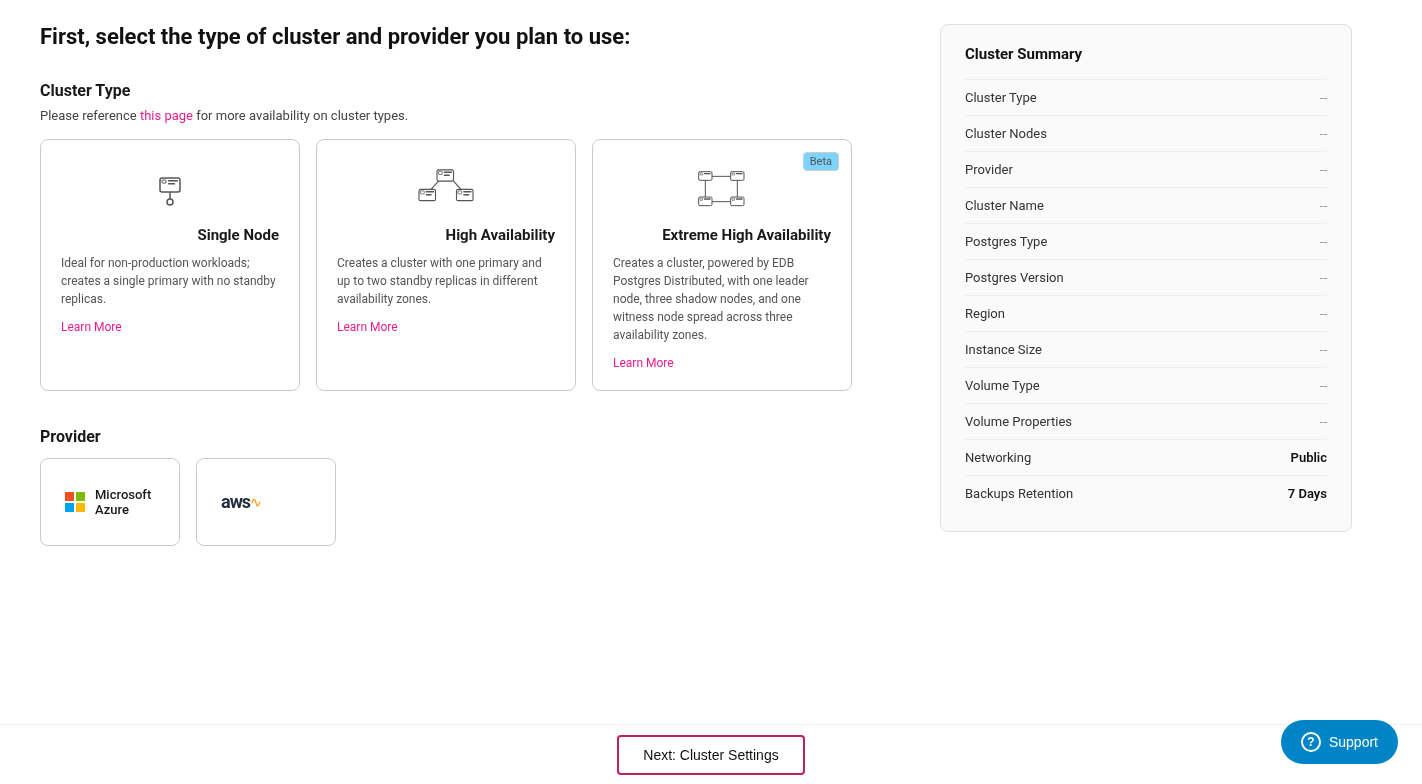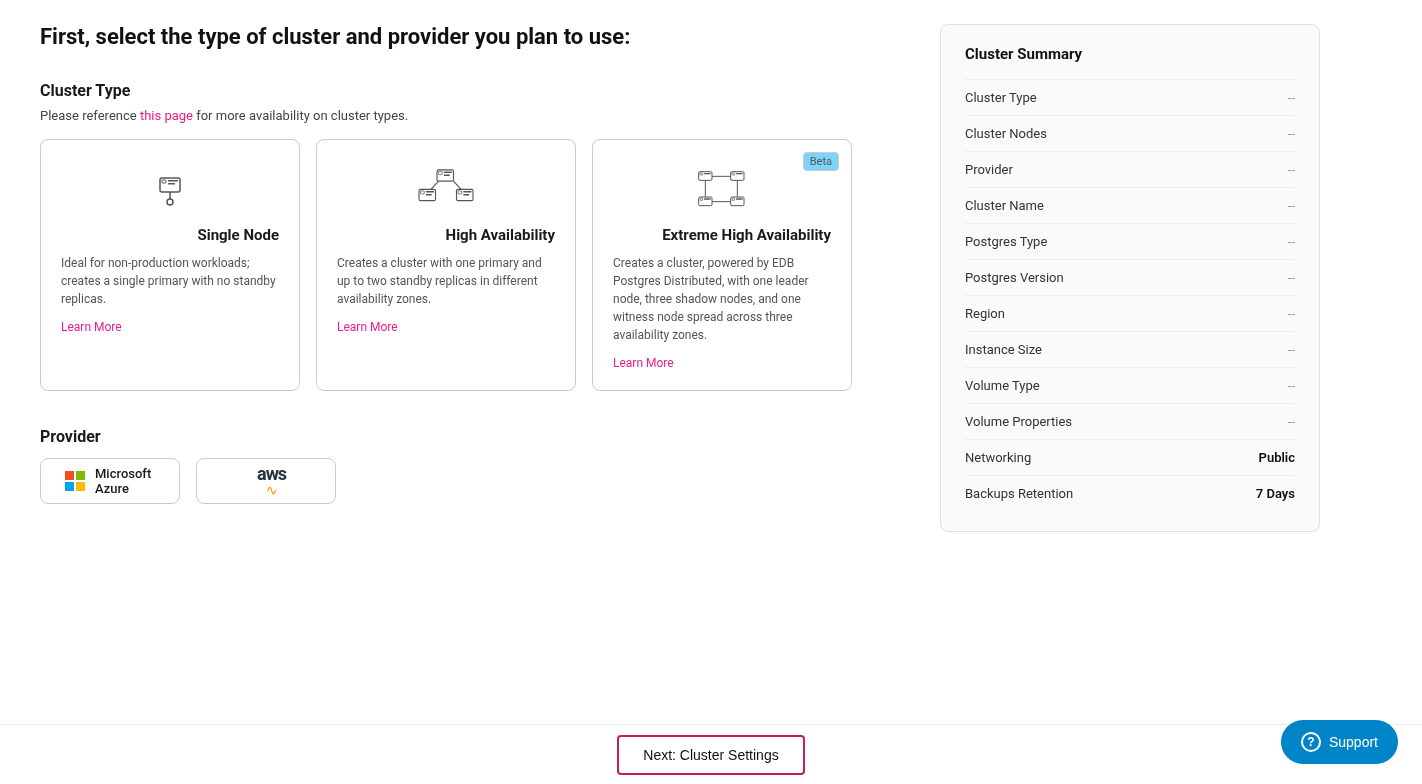--- a/index.html
+++ b/index.html
@@ -92,21 +92,21 @@
       margin-bottom: 40px;
     }
     .provider-cards {
       display: flex;
       gap: 16px;
       margin-top: 12px;
     }
     .provider-card {
       border: 1.5px solid #ccc;
       border-radius: 8px;
-      padding: 6px 24px;
+      padding: 28px 24px;
       cursor: pointer;
       display: flex;
       align-items: center;
       gap: 10px;
       min-width: 140px;
       background: #fff;
     }
     .ms-logo {
       display: grid;
       grid-template-columns: 1fr 1fr;
@@ -118,39 +118,38 @@
     .ms-logo-sq {
       width: 9px;
       height: 9px;
     }
     .provider-name {
       font-size: 13px;
       font-weight: 500;
     }
     .aws-logo {
       display: flex;
-      flex-direction: column;
-      align-items: center;
-      margin-left: 36px;
+      flex-direction: row;
+      align-items: center;
     }
     .aws-text {
       font-size: 18px;
       font-weight: 700;
       color: #232f3e;
       letter-spacing: -1px;
       line-height: 1;
     }
     .aws-arrow {
       color: #ff9900;
       font-size: 14px;
       line-height: 1;
     }
     
     .summary-sidebar {
-      width: 380px;
+      width: 412px;
       flex-shrink: 0;
     }
     .summary-box {
       border: 1px solid #e0e0e0;
       border-radius: 8px;
       background: #fafafa;
       padding: 20px 24px;
     }
     .summary-title {
       font-size: 15px;

